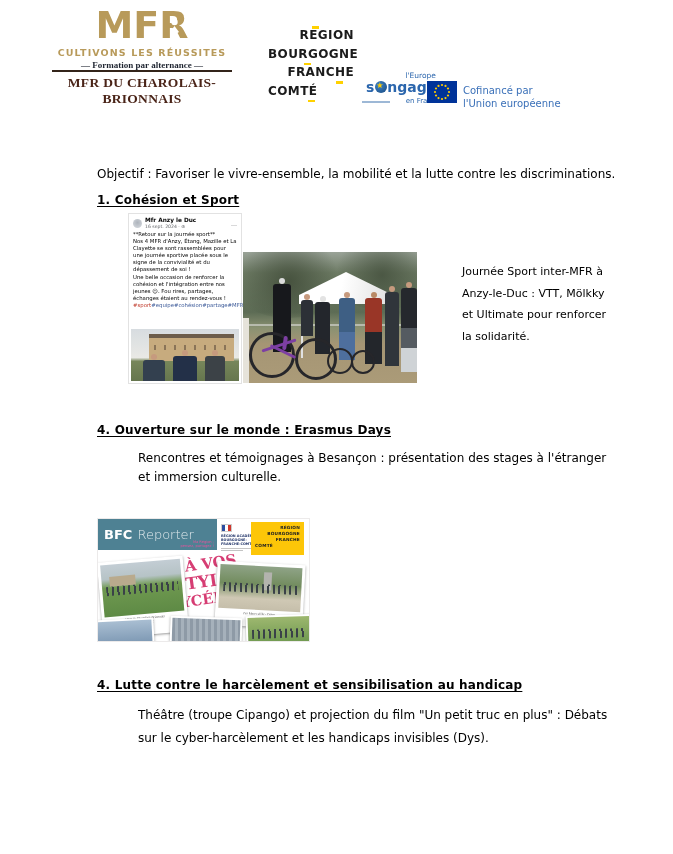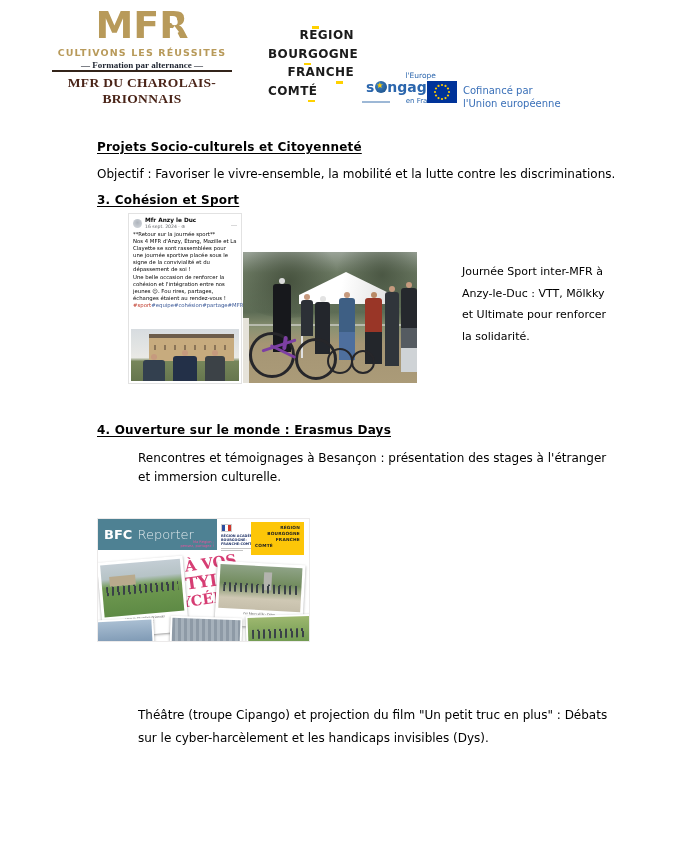--- a/index.html
+++ b/index.html
@@ -179,23 +179,22 @@
       <circle cx="8" cy="11" r="1.1"></circle>
         <circle cx="9" cy="7.5" r="1.1"></circle>
         <circle cx="11.5" cy="4.9" r="1.1"></circle>
     </g>
   </svg>
   <div class="abs cofinance">
     <div>Cofinancé par</div>
     <div>l'Union européenne</div>
   </div>
 
-  <div class="abs h-doc doc-title">Projets Socio-culturels et Citoyenneté</div>
   <div class="abs doc-objective">Objectif : Favoriser le vivre-ensemble, la mobilité et la lutte contre les discriminations.</div>
-  <div class="abs h-doc h1">3. Cohésion et Sport</div>
+  <div class="abs h-doc h1">1. Cohésion et Sport</div>
 
   <div class="abs post">
     <div class="post-header">
       <div class="avatar"></div>
       <div>
         <div class="post-author">Mfr Anzy le Duc</div>
         <div class="post-time">
           <span>16 sept. 2024 ·</span>
           <span>⊕</span>
         </div>
@@ -342,15 +341,16 @@
       <div class="pol-photo"></div>
     </div>
     <div class="polaroid bp3">
       <div class="pol-photo">
         <div class="crowd" style="top:12px;"></div>
       </div>
     </div>
   </div>
 
 
+  <div class="abs h-doc h4">4. Lutte contre le harcèlement et sensibilisation au handicap</div>
   <div class="abs p4">Théâtre (troupe Cipango) et projection du film "Un petit truc en plus" : Débats sur le cyber-harcèlement et les handicaps invisibles (Dys).</div>
 
 </div>
 
 </body></html>

